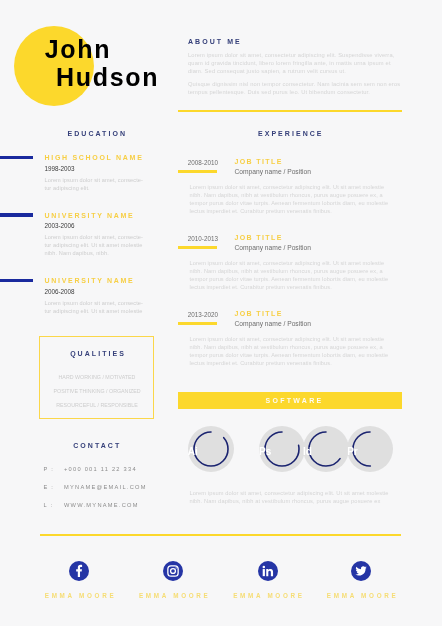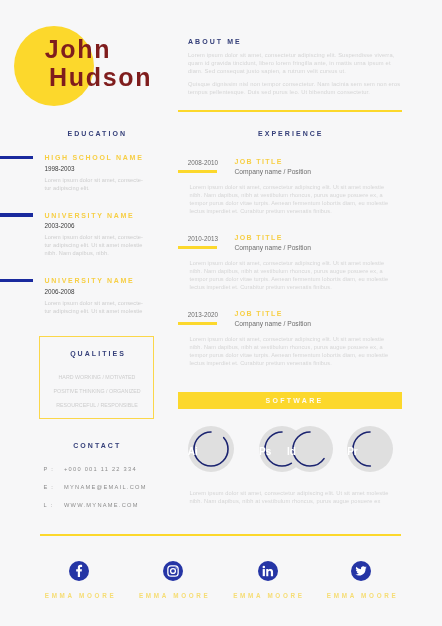--- a/index.html
+++ b/index.html
@@ -1,22 +1,22 @@
 <!DOCTYPE html>
 <html><head>
 <meta charset="utf-8">
 <style>
   html,body{margin:0;padding:0;}
   body{width:442px;height:626px;background:#f7f7f8;font-family:"Liberation Sans",sans-serif;overflow:hidden;}
   .page{position:relative;width:442px;height:626px;background:#f7f7f8;}
 
   .blob{position:absolute;left:14px;top:26px;width:80px;height:80px;border-radius:50%;background:#fcd82c;}
-  .name{position:absolute;left:0;top:0;width:442px;height:120px;font-family:"Liberation Sans",sans-serif;font-size:25px;letter-spacing:1.7px;line-height:25px;font-weight:bold;color:#7f1d1d;}
+  .name{position:absolute;left:0;top:0;width:442px;height:120px;font-family:"Liberation Sans",sans-serif;font-size:25px;letter-spacing:1.7px;line-height:25px;font-weight:bold;color:#000000;}
   .nm1{position:absolute;left:44.7px;top:36.7px;white-space:nowrap;}
-  .nm2{position:absolute;left:49px;top:64.6px;white-space:nowrap;}
+  .nm2{position:absolute;left:56px;top:64.6px;white-space:nowrap;}
 
   .sec-head{font-size:7px;font-weight:bold;letter-spacing:2.05px;color:#36407a;text-align:center;text-indent:2.05px;}
 
   
   .edu-head{position:absolute;left:0;top:130.2px;width:192.5px;}
   .eduitem{position:absolute;left:0;}
   .edubar{position:absolute;left:0;top:0.8px;width:32.7px;height:3.4px;background:#1a2a9e;}
   .edutitle{position:absolute;left:44.5px;top:-0.7px;font-size:7px;font-weight:bold;letter-spacing:1.7px;color:#f7cf45;white-space:nowrap;}
   .edudate{position:absolute;left:44.5px;top:9.6px;font-size:6.3px;color:#3a3a3a;white-space:nowrap;}
   .edudesc{position:absolute;left:44.5px;top:20.5px;width:99.5px;font-size:5.6px;line-height:8px;color:#cdcdcd;letter-spacing:0.1px;}
@@ -144,21 +144,21 @@
         </svg>
         <div class="lbl">Ai</div>
       </div>
       <div class="circ" style="left:259px">
         <div class="bg"></div>
         <svg width="46" height="46">
           <circle cx="23" cy="23" r="17" fill="none" stroke="#1b2470" stroke-width="1.6" stroke-linecap="round" stroke-dasharray="83.32 23.50" transform="rotate(-90 23 23) scale(1,-1) translate(0,-46)"></circle>
         </svg>
         <div class="lbl">Ps</div>
       </div>
-      <div class="circ" style="left:287px">
+      <div class="circ" style="left:303px">
         <div class="bg"></div>
         <svg width="46" height="46">
           <circle cx="23" cy="23" r="17" fill="none" stroke="#1b2470" stroke-width="1.6" stroke-linecap="round" stroke-dasharray="69.43 37.38" transform="rotate(-90 23 23) scale(1,-1) translate(0,-46)"></circle>
         </svg>
         <div class="lbl">Id</div>
       </div>
       <div class="circ" style="left:347.2px">
         <div class="bg"></div>
         <svg width="46" height="46">
           <circle cx="23" cy="23" r="17" fill="none" stroke="#1b2470" stroke-width="1.6" stroke-linecap="round" stroke-dasharray="53.41 53.41" transform="rotate(-90 23 23) scale(1,-1) translate(0,-46)"></circle>

